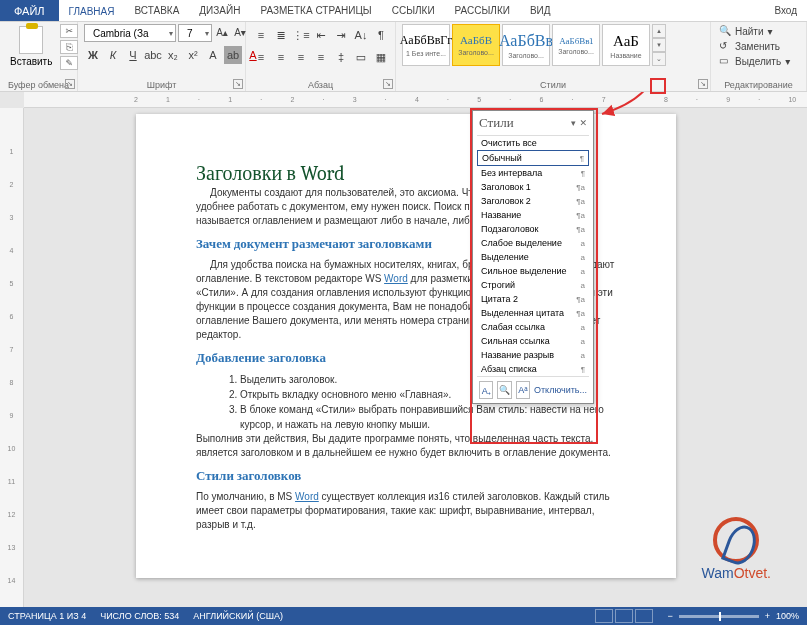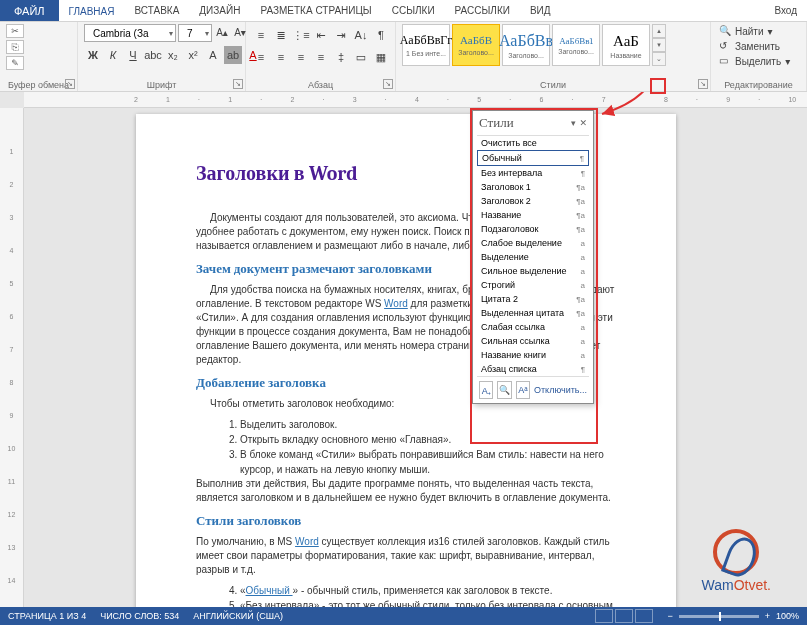--- a/index.html
+++ b/index.html
@@ -43,21 +43,21 @@
 
   .edit-col { display:flex; flex-direction:column; gap:1px; }
   .edit-item { display:flex; align-items:center; gap:4px; font-size:10px; color:#444; cursor:pointer; padding:1px 2px; }
   .edit-item .ic{width:12px;height:12px;display:inline-block;}
 
   
   .workspace { position:absolute; top:92px; left:0; right:0; bottom:18px; background:#e6e6e6; overflow:hidden; }
   .hruler { position:absolute; top:0; left:24px; right:0; height:16px; background:#f5f5f5; border-bottom:1px solid #d4d4d4; font-size:7px; color:#888; display:flex; align-items:center; padding-left:110px; gap:28px; white-space:nowrap; }
   .vruler { position:absolute; top:16px; left:0; width:24px; bottom:0; background:#f5f5f5; border-right:1px solid #d4d4d4; font-size:7px; color:#888; display:flex; flex-direction:column; align-items:center; padding-top:40px; gap:26px;}
   .page { position:absolute; top:22px; left:136px; width:540px; background:#fff; box-shadow:0 1px 4px rgba(0,0,0,0.3); padding:48px 60px 40px 60px; }
-  .page h1 { font-family: Cambria, serif; color:#4c1d95; font-size:20px; font-weight:bold; margin-bottom:26px;}
+  .page h1 { font-family: Cambria, serif; color:#14532d; font-size:20px; font-weight:normal; margin-bottom:1px;}
   .page h2 { font-family: Cambria, serif; color:#2e74b5; font-size:13px; font-weight:bold; margin:8px 0 6px;}
   .page p { font-size:10px; color:#333; line-height:1.4; margin-bottom:6px; text-indent:14px;}
   .page ol { font-size:10px; color:#333; margin-left:44px; line-height:1.5; }
   .page a { color:#2e74b5; text-decoration:underline;}
 
   
   .styles-pane { position:absolute; top:18px; left:472px; width:122px; background:#fff; border:1px solid #8a8a8a; box-shadow:2px 2px 6px rgba(0,0,0,0.25); z-index:10; font-size:10px;}
   .styles-pane .hdr { display:flex; align-items:center; justify-content:space-between; padding:4px 6px; color:#555; font-size:13px; font-family:Cambria,serif;}
   .hdr-ctrl { display:flex; gap:4px; font-size:9px; color:#666;}
   .hdr-ctrl span{cursor:pointer;}
@@ -77,21 +77,21 @@
   .zoom { display:flex; align-items:center; gap:6px;}
   .zoom-track{width:80px;height:3px;background:rgba(255,255,255,0.5);position:relative;}
   .zoom-track::before{content:"";position:absolute;left:50%;top:-3px;width:2px;height:9px;background:#fff;}
   .view-btns{display:flex;gap:2px;}
   .vb{width:18px;height:14px;border:1px solid rgba(255,255,255,0.4);cursor:pointer;}
 
   
   .arrow-svg{position:absolute; top:0; left:0; pointer-events:none; z-index:9;}
 
   
-  .watermark{position:absolute; right:36px; bottom:14px; text-align:center; z-index:5;}
+  .watermark{position:absolute; right:36px; bottom:26px; text-align:center; z-index:5;}
   .watermark .ring{width:46px;height:46px;border:4px solid #d04a2b;border-radius:50%;margin:0 auto;position:relative;}
   .watermark .ring::before{content:"";position:absolute;left:10px;top:4px;width:22px;height:34px;border:3px solid #2b579a;border-radius:50% 50% 50% 0;transform:rotate(20deg);}
   .watermark .txt{font-size:14px;color:#d04a2b;margin-top:2px;}
   .watermark .txt b{color:#2b579a;font-weight:normal;}
 
   
   .redbox1{position:absolute;border:2px solid #e03030;pointer-events:none;z-index:11;}
 </style>
 </head>
 <body>
@@ -106,20 +106,24 @@
   <div class="tab">РАССЫЛКИ</div>
   <div class="tab">ВИД</div>
   <div class="spacer"></div>
   <div class="login">Вход</div>
 </div>
 
 <div class="ribbon">
 
   <div class="group" style="width:78px">
     <div class="body">
+      <div class="paste-btn">
+        <div class="paste-icon"></div>
+        <span style="font-size:10px">Вставить</span>
+      </div>
       <div class="mini-col">
         <div class="mini-btn">✂</div>
         <div class="mini-btn">⎘</div>
         <div class="mini-btn">✎</div>
       </div>
     </div>
     <div class="group-label">Буфер обмена</div>
     <div class="launcher">↘</div>
   </div>
 
@@ -270,33 +274,28 @@
       <span>13</span>
       <span>14</span>
     </div>
 
   <div class="page">
     <h1>Заголовки в Word</h1>
     <p>Документы создают для пользователей, это аксиома. Чтобы пользователю было удобнее работать с документом, ему нужен поиск. Поиск по бумажному документу называется оглавлением и размещают либо в начале, либо в конце.</p>
     <h2>Зачем документ размечают заголовками</h2>
     <p><span>Для удобства поиска на бумажных носителях, книгах, брошюрах, инструкциях создают оглавление.  В текстовом редакторе WS </span><a>Word</a><span> для разметки создана группа команд «Стили». А для создания оглавления используют функцию «Оглавление». Используя эти функции в процессе создания документа, Вам не понадобится вручную набирать оглавление Вашего документа, или менять номера страниц. Создать его Вам поможет редактор.</span></p>
     <h2>Добавление заголовка</h2>
-    <p>Чтобы отметить заголовок необходимо:</p>
     <ol>
       <li>Выделить заголовок.</li>
       <li>Открыть вкладку основного меню «Главная».</li>
       <li>В блоке команд «Стили» выбрать понравившийся Вам стиль: навести на него курсор, и нажать на левую кнопку мыши.</li>
     </ol>
     <p style="text-indent:0">Выполнив эти действия, Вы дадите программе понять, что выделенная часть текста, является заголовком и в дальнейшем ее нужно будет включить в оглавление документа.</p>
     <h2>Стили заголовков</h2>
     <p style="text-indent:0"><span>По умолчанию, в MS </span><a>Word</a><span> существует коллекция из16 стилей заголовков. Каждый стиль имеет свои параметры форматирования, такие как: шрифт, выравнивание, интервал, разрыв и т.д.</span></p>
-    <ol start="4">
-      <li><span>«</span><a>Обычный </a><span>» - обычный стиль, применяется как заголовок в тексте.</span></li>
-      <li>«Без интервала» - это тот же обычный стили, только без интервала с основным,</li>
-    </ol>
   </div>
 
   <div class="styles-pane">
     <div class="hdr">
       <span>Стили</span>
       <div class="hdr-ctrl">
         <span>▾</span>
         <span>✕</span>
       </div>
     </div>
@@ -355,21 +354,21 @@
         </div>
         <div class="srow">
           <span>Слабая ссылка</span>
           <span class="mk">a</span>
         </div>
         <div class="srow">
           <span>Сильная ссылка</span>
           <span class="mk">a</span>
         </div>
         <div class="srow">
-          <span>Название книги</span>
+          <span>Название разрыв</span>
           <span class="mk">a</span>
         </div>
         <div class="srow">
           <span>Абзац списка</span>
           <span class="mk">¶</span>
         </div>
       </div>
     <div class="pane-foot">
       <div class="pb">A₊</div>
       <div class="pb">🔍</div>

